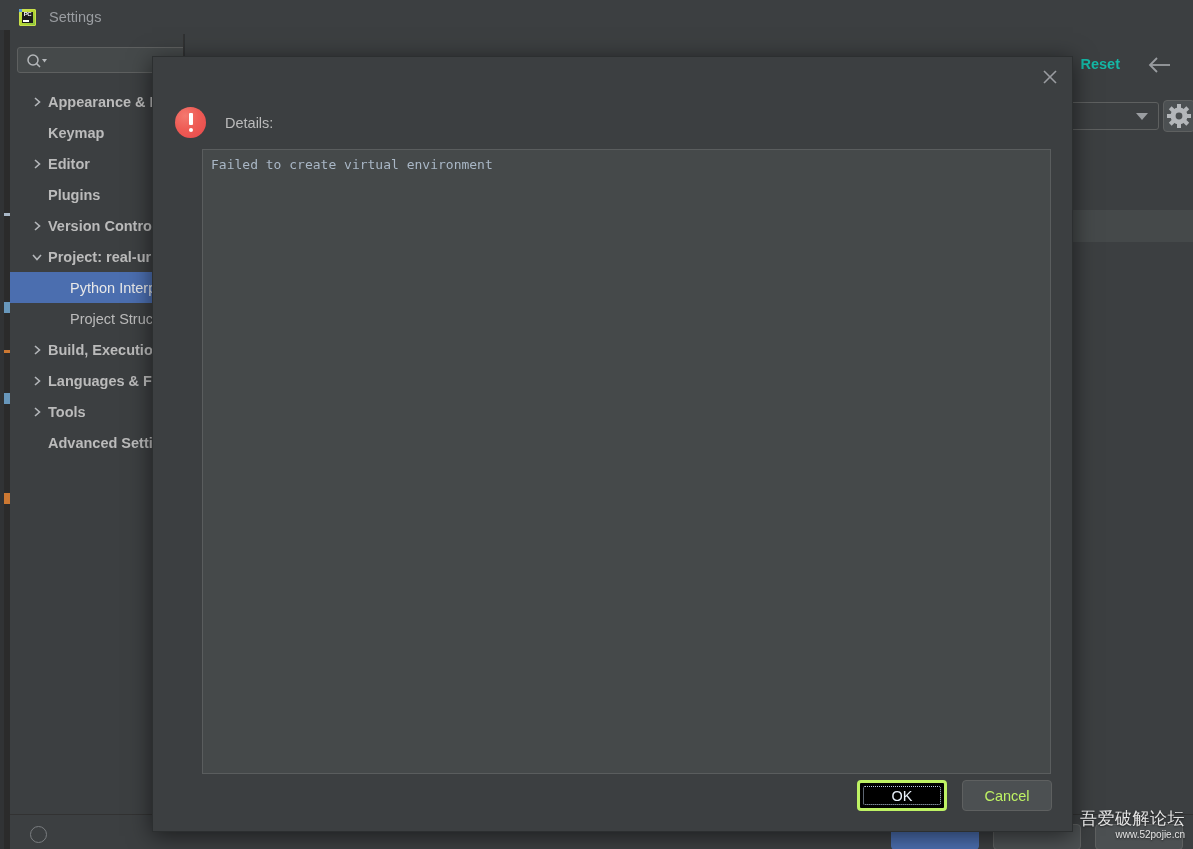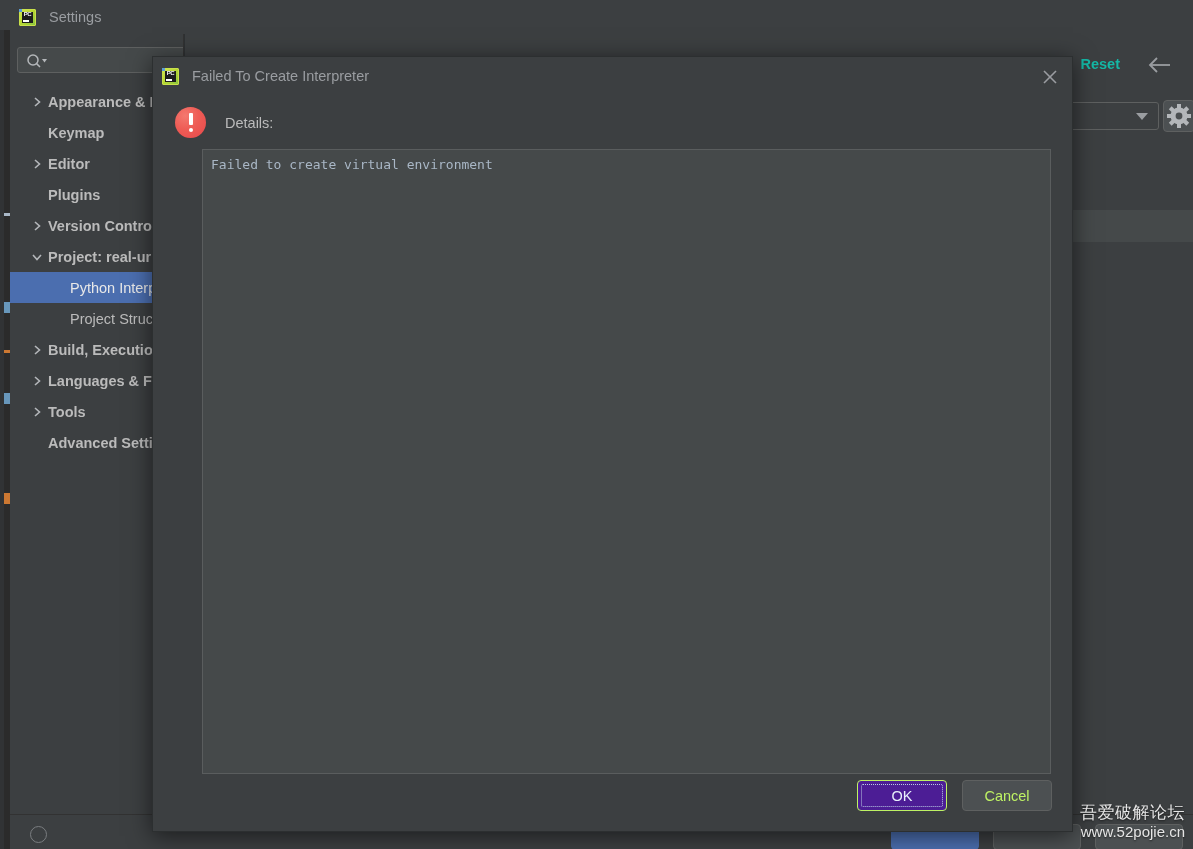--- a/index.html
+++ b/index.html
@@ -225,40 +225,40 @@
     position: absolute; right: 20px; bottom: 20px;
     display: flex; gap: 15px; align-items: center;
   }
   .btn {
     height: 31px; min-width: 90px; padding: 0 18px;
     border-radius: 4px; box-sizing: border-box;
     font-size: 14.5px; cursor: pointer;
     display: flex; align-items: center; justify-content: center;
   }
   .btn-ok {
-    background: #4c1d95; border: 1px solid #bef264; color: #e8f0fa;
+    background: #000000; border: 3px solid #bef264; color: #e8f0fa;
     position: relative;
   }
   .btn-ok::after {
     content: ""; position: absolute; left: 3px; top: 3px; right: 3px; bottom: 3px;
     border: 1px dotted #b9cbe4; border-radius: 2px;
   }
   .btn-cancel {
     background: #4c5052; border: 1px solid #5e6060; color: #bef264;
   }
 
   
   .watermark {
     position: absolute; right: 8px; bottom: 8px;
     text-align: right; line-height: 1.18;
     color: #e5e5e5; pointer-events: none;
     text-shadow: 0 1px 2px rgba(0,0,0,0.6);
   }
   .wm-cn { font-size: 17px; letter-spacing: 0.5px; }
-  .wm-url { font-size: 15px; }
+  .wm-url { font-size: 10px; }
 </style>
 </head>
 <body>
 
 <div id="root">
 
   <div class="editor-sliver">
     <div class="gutter-strip"></div>
     <div class="sliver-tok" style="top:183px;background:#a9b7c6;"></div>
     <div class="sliver-tok" style="top:272px;background:#6897bb;height:11px;"></div>
@@ -423,29 +423,20 @@
     <div class="settings-bottom">
       <div class="sb-help"></div>
       <div class="sb-btn sb-ok"></div>
       <div class="sb-btn sb-cancel"></div>
       <div class="sb-btn sb-apply"></div>
     </div>
   </div>
 
   <div class="dialog">
 
-    <div class="dlg-titlebar">
-      <div class="pc-logo">
-        <div class="inner"></div>
-        <div class="pc-text">PC</div>
-        <div class="pc-bar"></div>
-        <div class="pc-dot"></div>
-      </div>
-      <div class="dlg-title">Failed To Create Interpreter</div>
-    </div>
 
     <div class="dlg-close">
       <svg width="20" height="20" viewBox="0 0 20 20">
         <line x1="4" y1="4" x2="16" y2="16" stroke="#9a9da1" stroke-width="1.6"></line>
         <line x1="16" y1="4" x2="4" y2="16" stroke="#9a9da1" stroke-width="1.6"></line>
       </svg>
     </div>
 
     <div class="dlg-details-row">
       <div class="err-icon">

